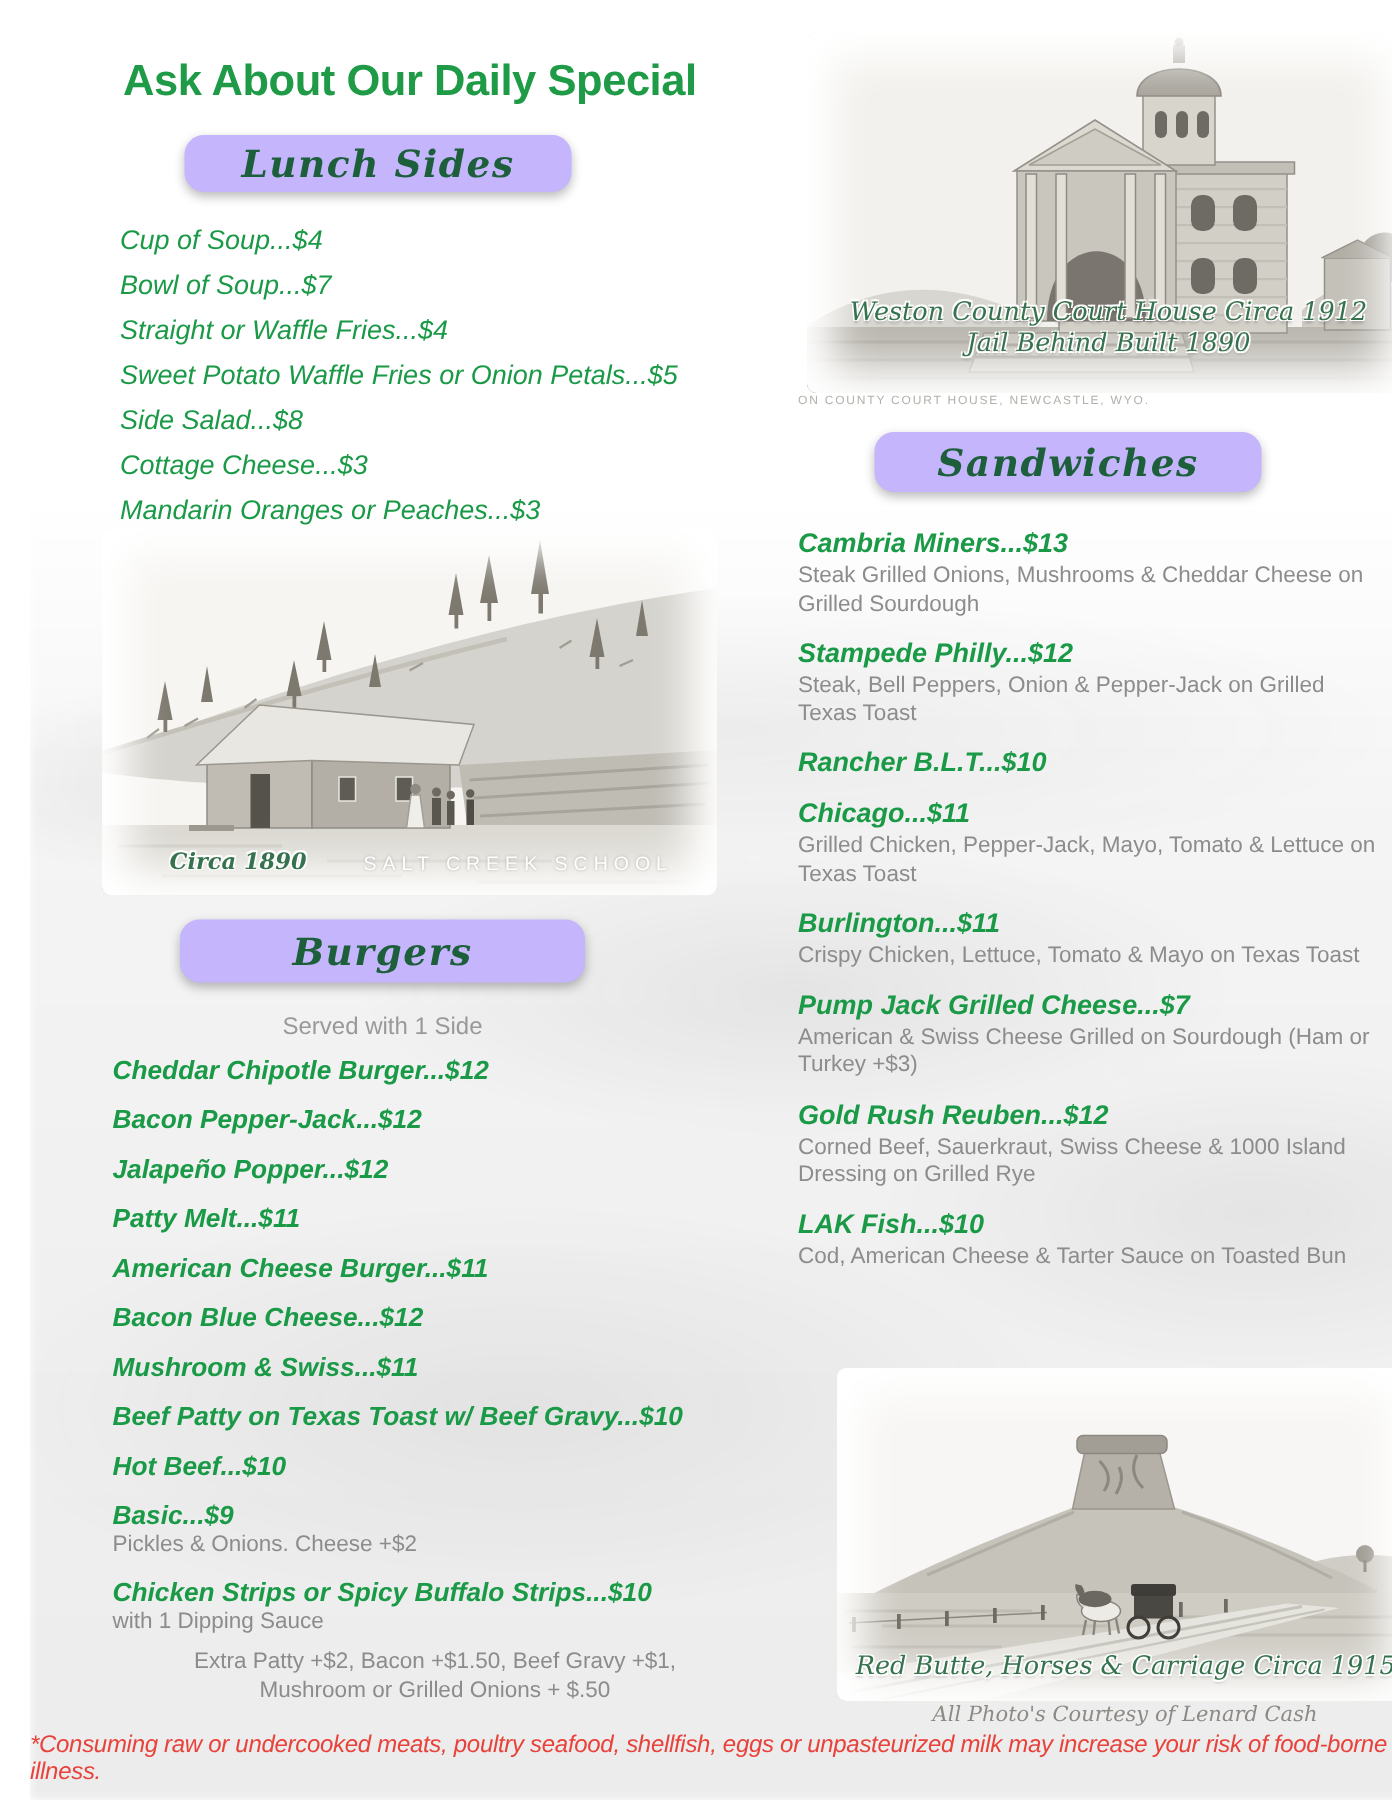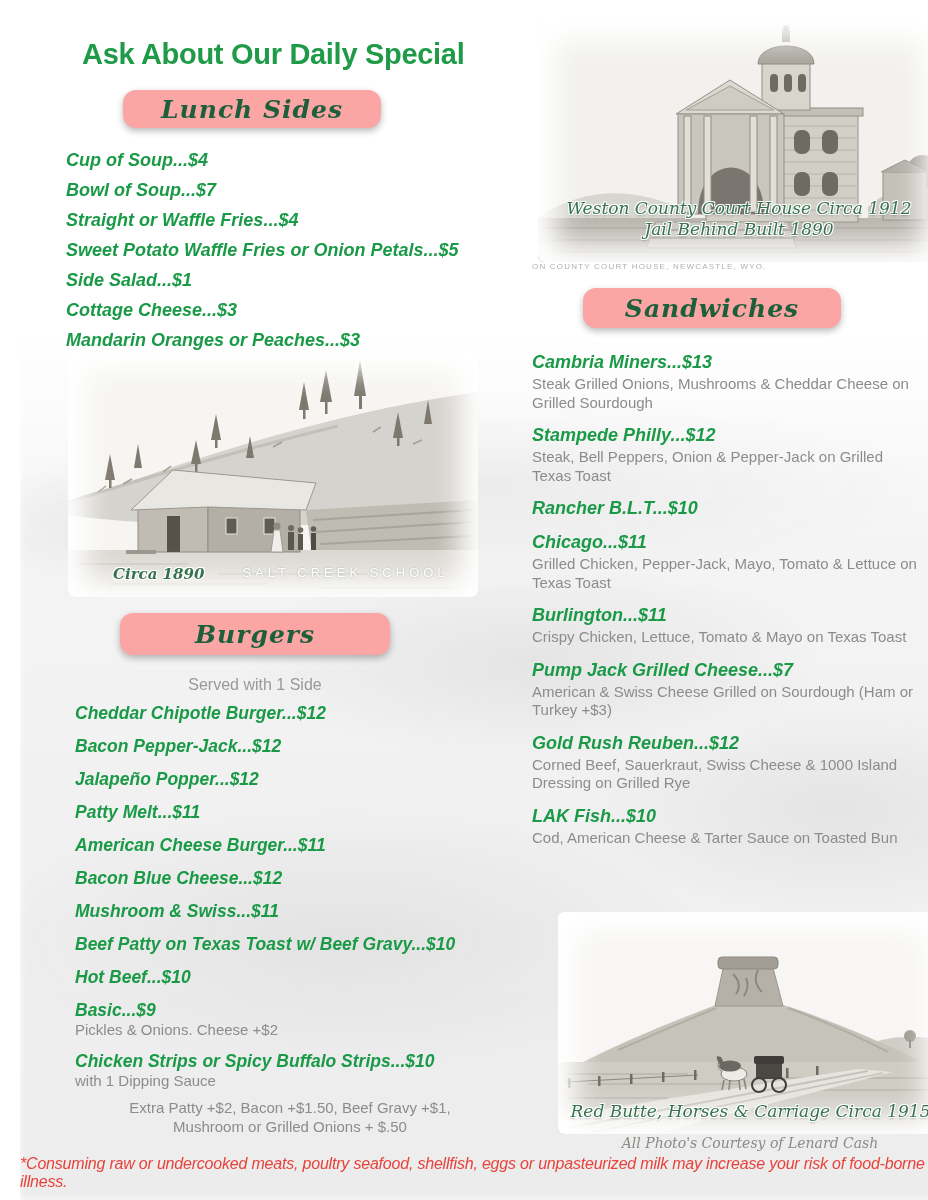--- a/index.html
+++ b/index.html
@@ -13,27 +13,27 @@
       radial-gradient(ellipse 420px 140px at 55% 38%, rgba(60,60,60,.08), transparent 70%),
       radial-gradient(ellipse 500px 190px at 35% 70%, rgba(60,60,60,.07), transparent 72%),
       radial-gradient(ellipse 360px 150px at 88% 55%, rgba(60,60,60,.07), transparent 70%),
       radial-gradient(ellipse 600px 120px at 50% 18%, rgba(60,60,60,.06), transparent 75%),
       linear-gradient(180deg, rgba(0,0,0,0) 0%, rgba(0,0,0,.045) 25%, rgba(0,0,0,.075) 100%);
     filter:blur(3px);}
 
   .page-title{position:absolute;left:62px;top:38px;font-size:29px;font-weight:bold;
     color:#1f9b48;letter-spacing:-.3px;}
 
-  .banner{position:absolute;background:#fca5a5;border-radius:13px;
+  .banner{position:absolute;background:#c4b5fd;border-radius:13px;
     box-shadow:0 3px 7px rgba(0,0,0,.28);display:flex;align-items:center;justify-content:center;}
   .banner-label{font-family:"DejaVu Serif",serif;font-style:italic;font-weight:bold;
     color:#1d5f3b;font-size:25px;letter-spacing:1px;}
 
   
-  .lunch-list{position:absolute;left:46px;top:150px;width:420px;font-weight:bold;}
+  .lunch-list{position:absolute;left:60px;top:150px;width:420px;}
   .lunch-list .l-item{color:#1a9a47;font-style:italic;font-size:18px;margin-bottom:9px;}
 
   
   .sandwich-list{position:absolute;left:512px;top:352px;width:392px;}
   .s-item{margin-bottom:13px;}
   .s-name{color:#1a9a47;font-style:italic;font-weight:bold;font-size:18px;margin-bottom:2px;}
   .s-desc{color:#8c8c8c;font-size:15px;line-height:18.5px;}
 
   
   .served-note{position:absolute;left:100px;top:676px;width:270px;text-align:center;
@@ -51,21 +51,21 @@
   .photo svg{display:block;}
   .vignette{position:absolute;inset:0;border-radius:6px;
     box-shadow:inset 0 0 28px 18px #ffffff;pointer-events:none;}
   .photo-caption{position:absolute;left:0;right:0;text-align:center;
     font-family:"DejaVu Serif",serif;font-style:italic;font-weight:normal;color:#35724d;
     text-shadow:-1px -1px 0 #fff,1px -1px 0 #fff,-1px 1px 0 #fff,1px 1px 0 #fff,0 2px 2px rgba(0,0,0,.25);}
   .cap-17{font-size:17px;line-height:21px;}
   .smallprint{position:absolute;left:512px;top:262px;font-size:8px;color:#b3b0aa;
     letter-spacing:1.2px;text-transform:uppercase;}
   .school-capline{position:absolute;left:0;right:0;bottom:14px;display:flex;
-    align-items:flex-start;justify-content:flex-start;padding-left:45px;}
+    align-items:flex-end;justify-content:flex-start;padding-left:45px;}
   .school-circa{font-family:"DejaVu Serif",serif;font-style:italic;font-weight:bold;
     color:#35724d;font-size:15px;
     text-shadow:-1px -1px 0 #fff,1px -1px 0 #fff,-1px 1px 0 #fff,1px 1px 0 #fff;}
   .school-hand{margin-left:38px;color:#ffffff;font-size:13px;letter-spacing:4px;
     text-transform:uppercase;text-shadow:0 0 2px rgba(120,120,120,.5);}
 
   .courtesy{position:absolute;left:540px;top:1135px;width:380px;text-align:center;
     font-family:"DejaVu Serif",serif;font-style:italic;color:#8d8a85;font-size:14px;}
   .disclaimer{position:absolute;left:0;top:1155px;width:928px;text-align:left;
     font-style:italic;color:#e8423b;font-size:16px;letter-spacing:-.2px;}
@@ -85,21 +85,21 @@
   <div class="lunch-list">
 
       <div class="l-item">Cup of Soup...$4</div>
 
       <div class="l-item">Bowl of Soup...$7</div>
 
       <div class="l-item">Straight or Waffle Fries...$4</div>
 
       <div class="l-item">Sweet Potato Waffle Fries or Onion Petals...$5</div>
 
-      <div class="l-item">Side Salad...$1</div>
+      <div class="l-item">Side Salad...$8</div>
 
       <div class="l-item">Cottage Cheese...$3</div>
 
       <div class="l-item">Mandarin Oranges or Peaches...$3</div>
     </div>
 
   <div class="photo" style="left:518px;top:22px;width:402px;height:240px;">
     <svg viewBox="0 0 402 240" width="402" height="240">
       <rect x="0" y="0" width="402" height="240" fill="#f2f1ed"></rect>
       <path d="M0,195 Q70,150 150,190 L150,240 0,240 Z" fill="#d8d6d0"></path>

